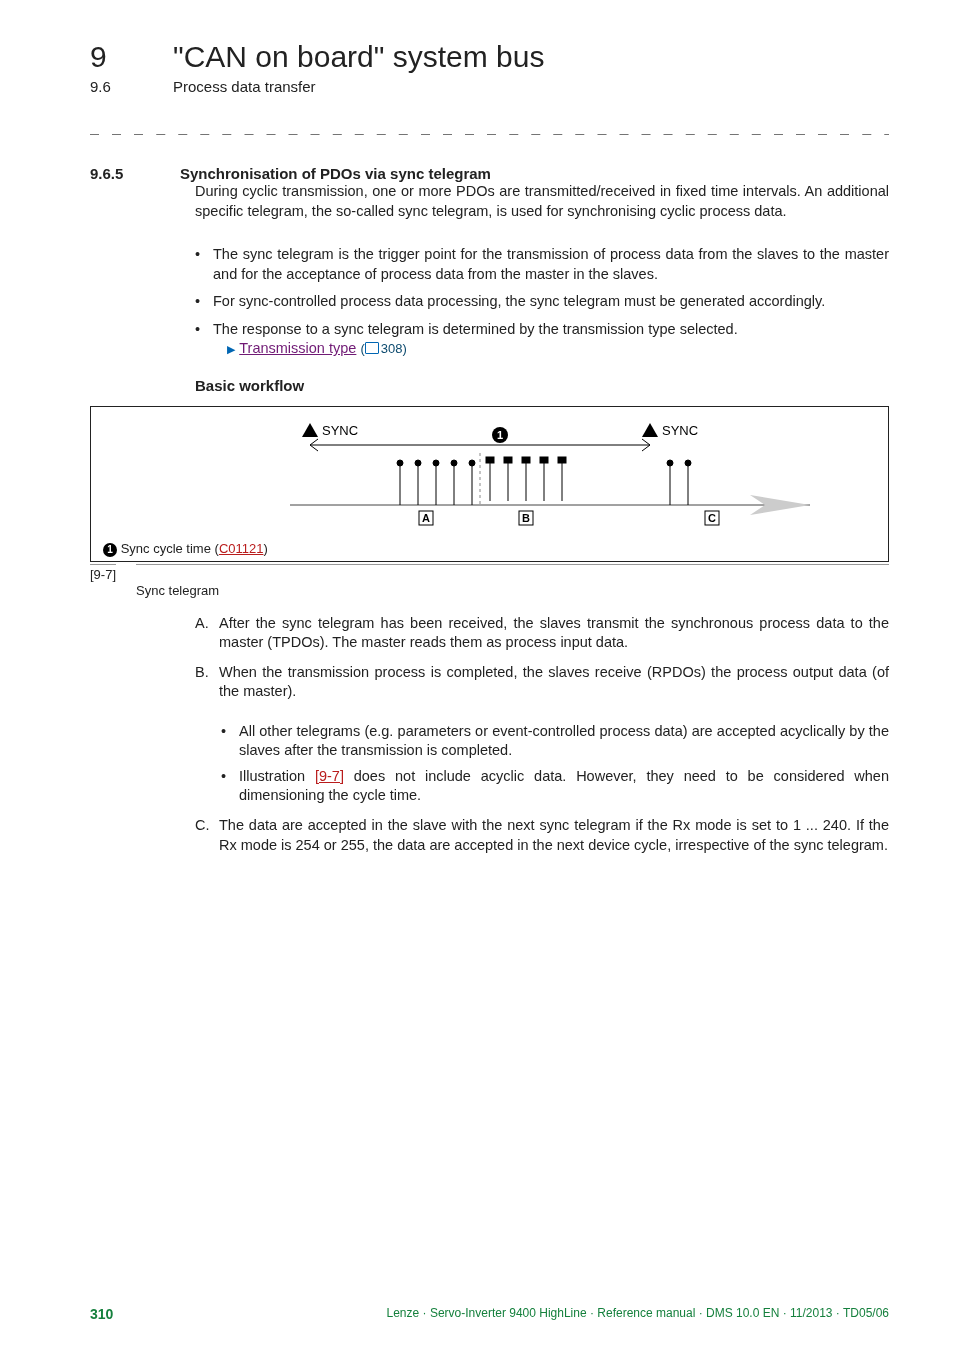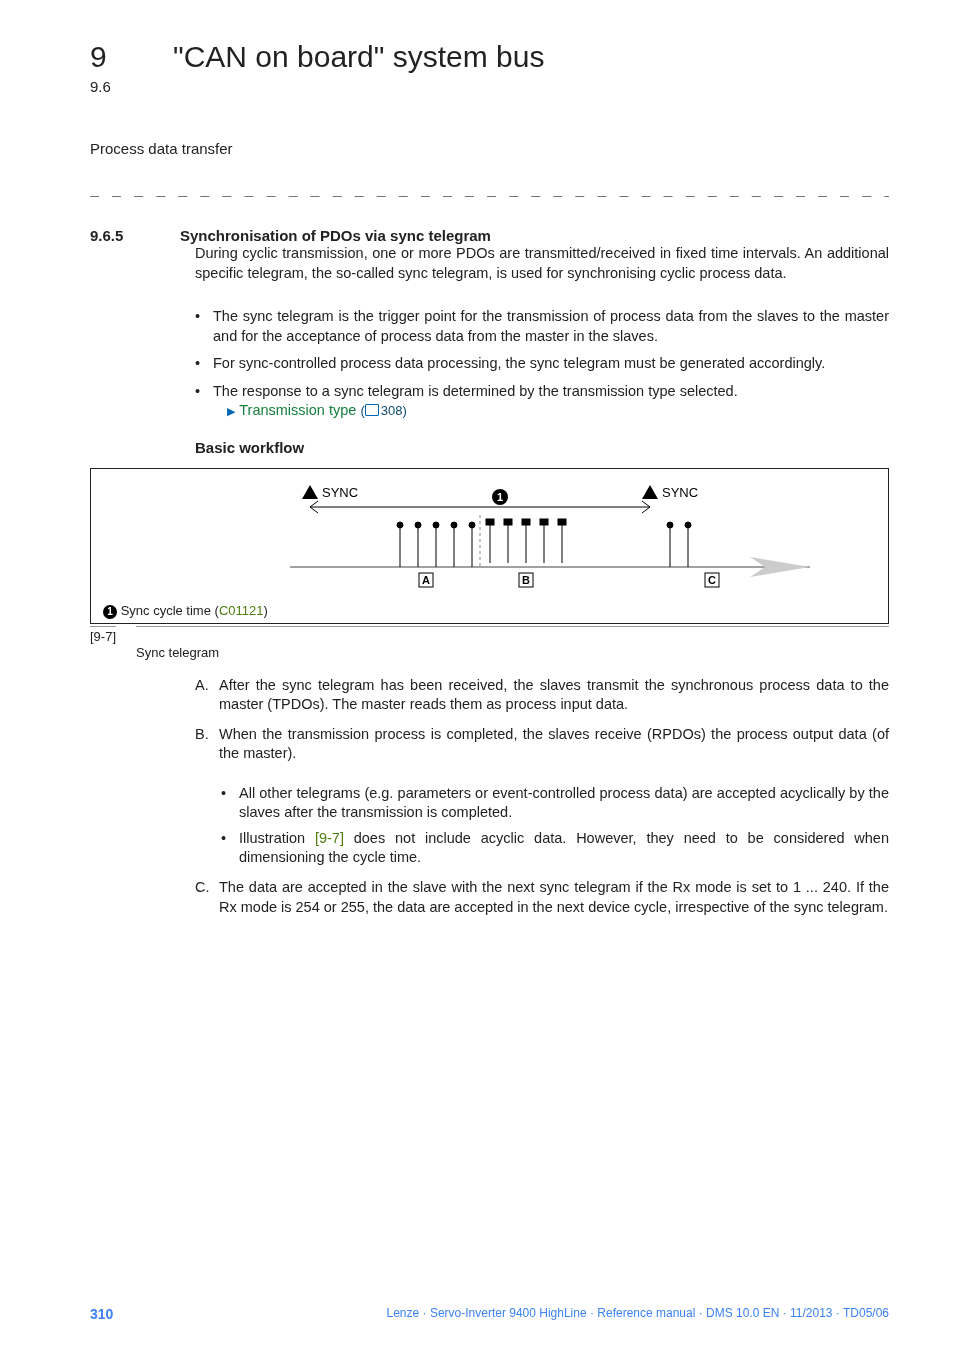--- a/index.html
+++ b/index.html
@@ -29,21 +29,20 @@
   }
   .chap-title {
     font-size: 30px;
     font-weight: 400;
   }
   .sub-row {
     display: flex;
     align-items: baseline;
     gap: 45px;
     margin-top: 4px;
-    flex-direction: column;
   }
   .sub-num {
     font-size: 15px;
     width: 38px;
   }
   .sub-title {
     font-size: 15px;
   }
   .separator {
     margin: 22px 0 30px 0;
@@ -87,30 +86,32 @@
     text-align: justify;
     margin-bottom: 8px;
   }
   ul.dots > li::before {
     content: "•";
     position: absolute;
     left: -18px;
     top: 0;
   }
   .link {
-    color: #4d7c0f;
+    color: #b91c1c;
+    text-decoration: underline;
     cursor: pointer;
   }
   .xref-arrow {
     color: #0066b3;
     font-size: 11px;
     margin-left: 14px;
   }
   .xref-text {
-    color: #15803d;
+    color: #701a75;
+    text-decoration: underline;
     cursor: pointer;
   }
   .xref-page {
     color: #0c4a6e;
     font-size: 13px;
   }
   .book-icon {
     display: inline-block;
     width: 12px; height: 10px;
     border: 1px solid #0066b3;
@@ -205,21 +206,21 @@
     top: 0;
   }
   .page-footer {
     position: absolute;
     bottom: 28px;
     left: 90px;
     right: 65px;
     font-size: 12px;
     display: flex;
     justify-content: space-between;
-    color: #3b82f6;
+    color: #15803d;
   }
   .page-num {
     font-weight: 700;
     font-size: 14px;
   }
 </style>
 </head>
 <body>
 
 <div class="page">

